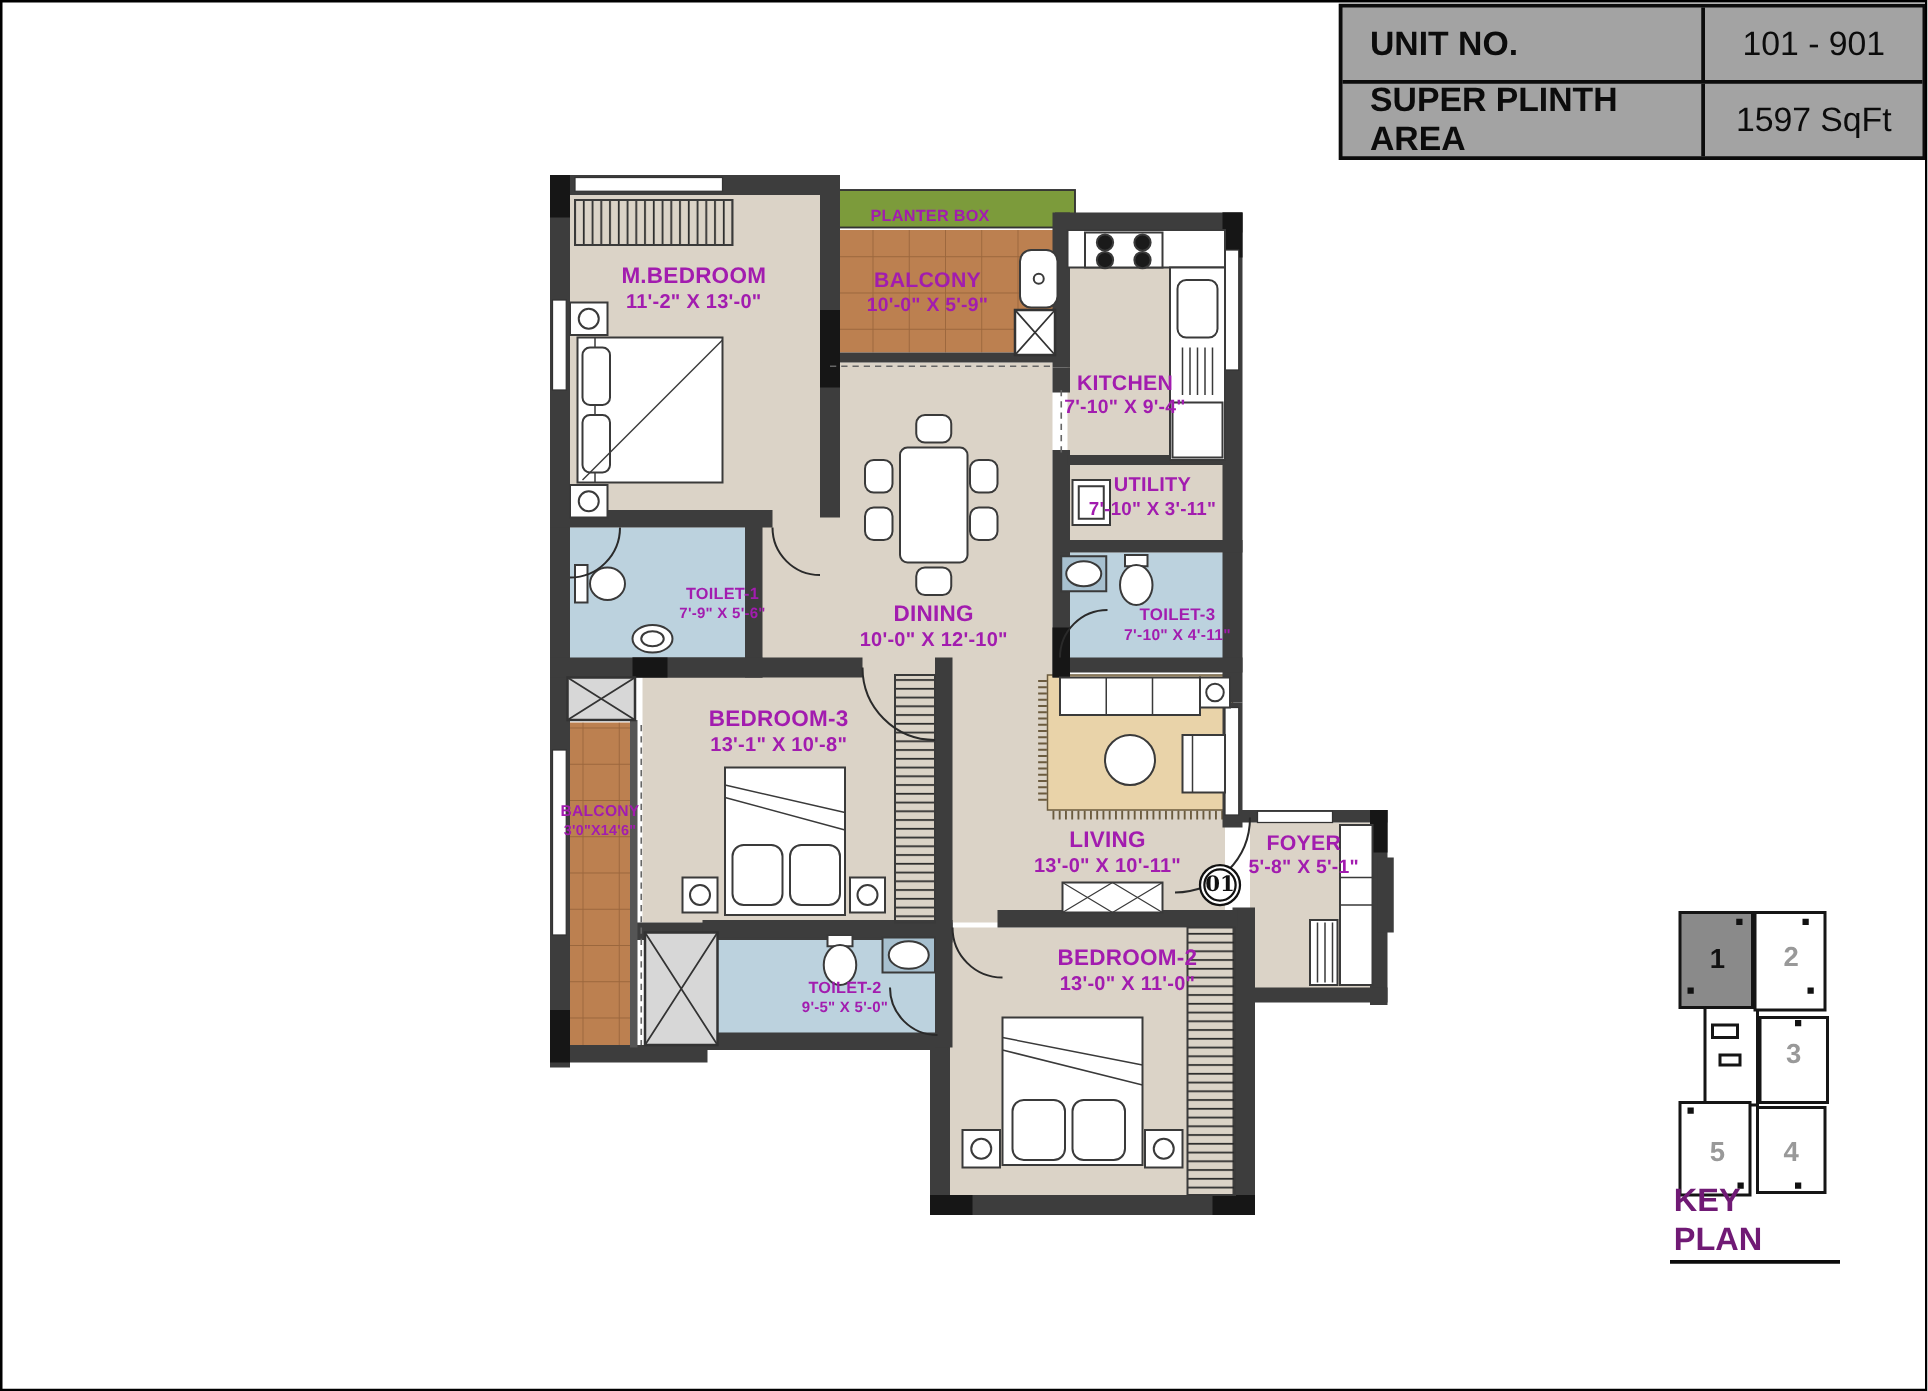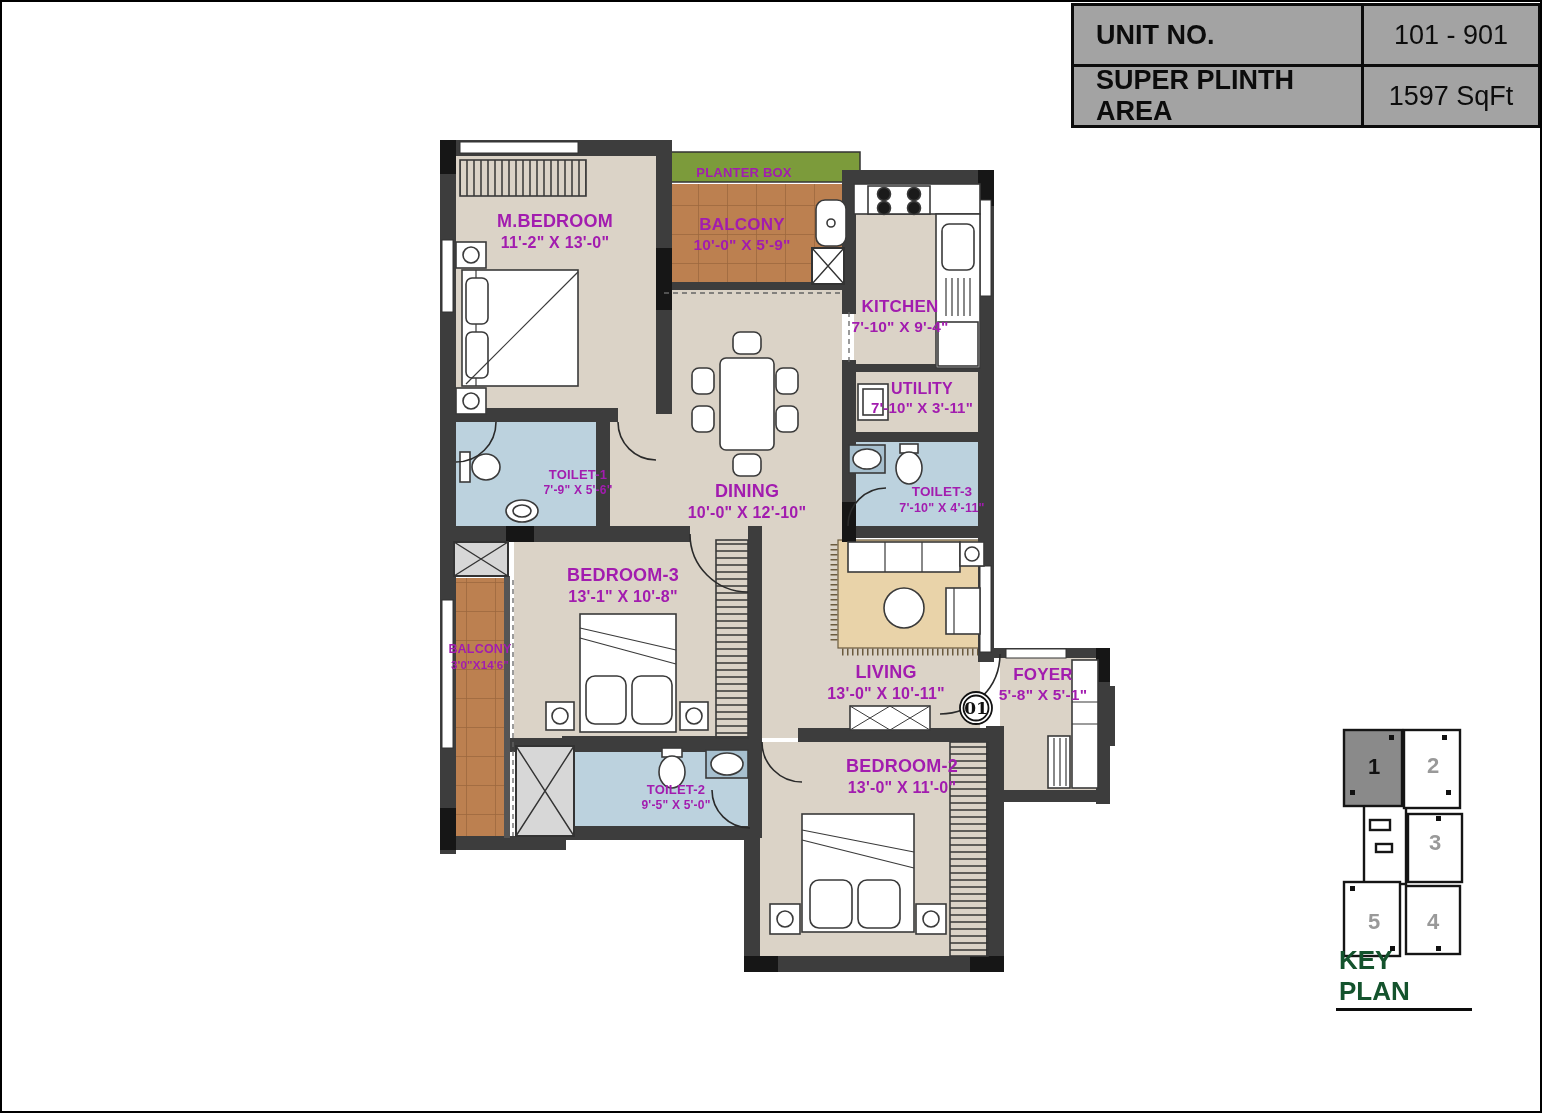--- a/index.html
+++ b/index.html
@@ -9,21 +9,21 @@
   .room-label .rname{display:block;}
   .room-label .rdims{display:block;}
   .unit-marker{position:absolute;left:974px;top:706px;transform:translate(-50%,-50%);font-family:"DejaVu Serif",serif;font-size:17px;font-weight:bold;color:#111;}
   .info-table{position:absolute;left:1069px;top:1px;width:470px;border:3px solid #0c0c0c;background:#a3a3a3;box-sizing:border-box;}
   .itrow{display:flex;height:58px;}
   .itrow + .itrow{border-top:3px solid #0c0c0c;justify-content:space-between;}
   .itlabel{width:290px;box-sizing:border-box;display:flex;align-items:center;padding-left:22px;font-size:27px;font-weight:bold;color:#0c0c0c;border-right:3px solid #0c0c0c;}
   .itvalue{flex:1;display:flex;align-items:center;justify-content:center;font-size:27px;font-weight:normal;color:#0c0c0c;border-radius:27px;}
   .kp-num{position:absolute;transform:translate(-50%,-50%);font-size:22px;font-weight:bold;color:#999;}
   .kp-num.hl{color:#111;}
-  .kp-title{position:absolute;left:1402px;top:976px;transform:translate(-50%,-50%);font-size:26px;font-weight:bold;color:#14532d;border-bottom:3px solid #0c0c0c;padding:0 3px 1px;}
+  .kp-title{position:absolute;left:1402px;top:976px;transform:translate(-50%,-50%);font-size:26px;font-weight:bold;color:#701a75;border-bottom:3px solid #0c0c0c;padding:0 3px 1px;}
 </style>
 </head>
 <body>
 
 <div class="canvas">
 
   <svg class="plan-svg" viewBox="0 0 1542 1113" xmlns="http://www.w3.org/2000/svg">
     <defs>
       <pattern id="vh" width="7" height="12" patternUnits="userSpaceOnUse">
           <path d="M3 0V12" stroke="#2a2a2a" stroke-width="1.4"></path>

